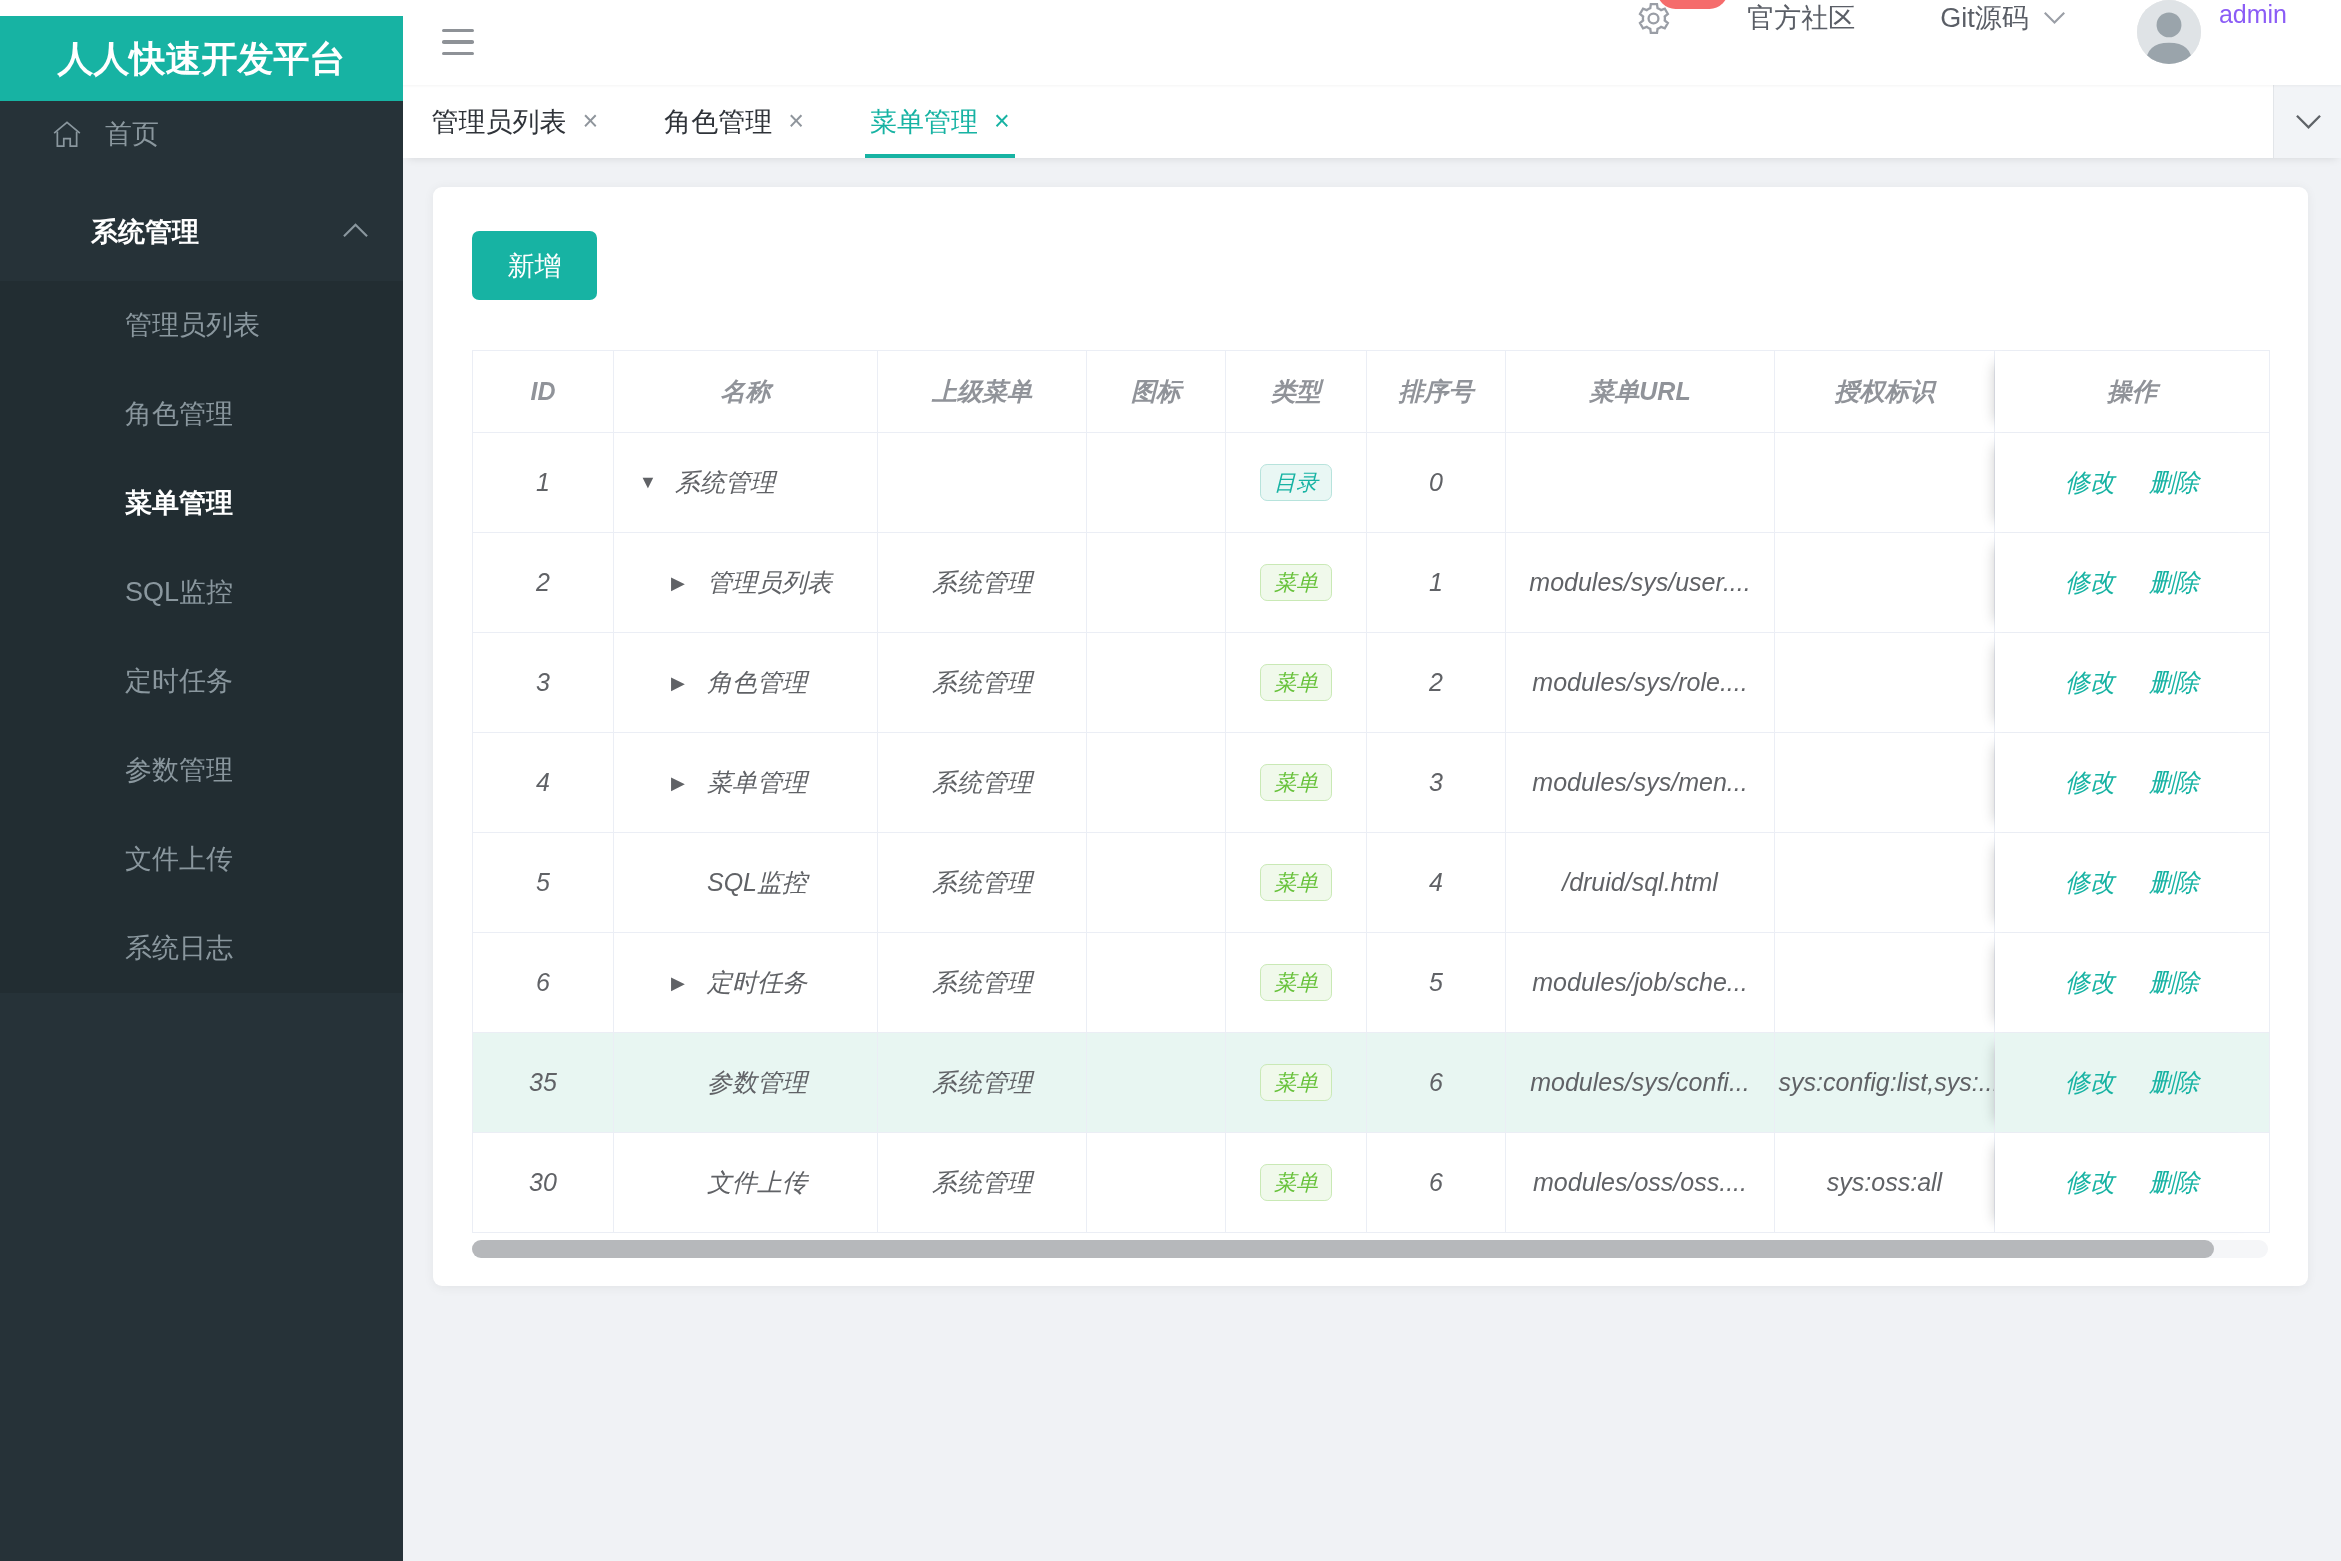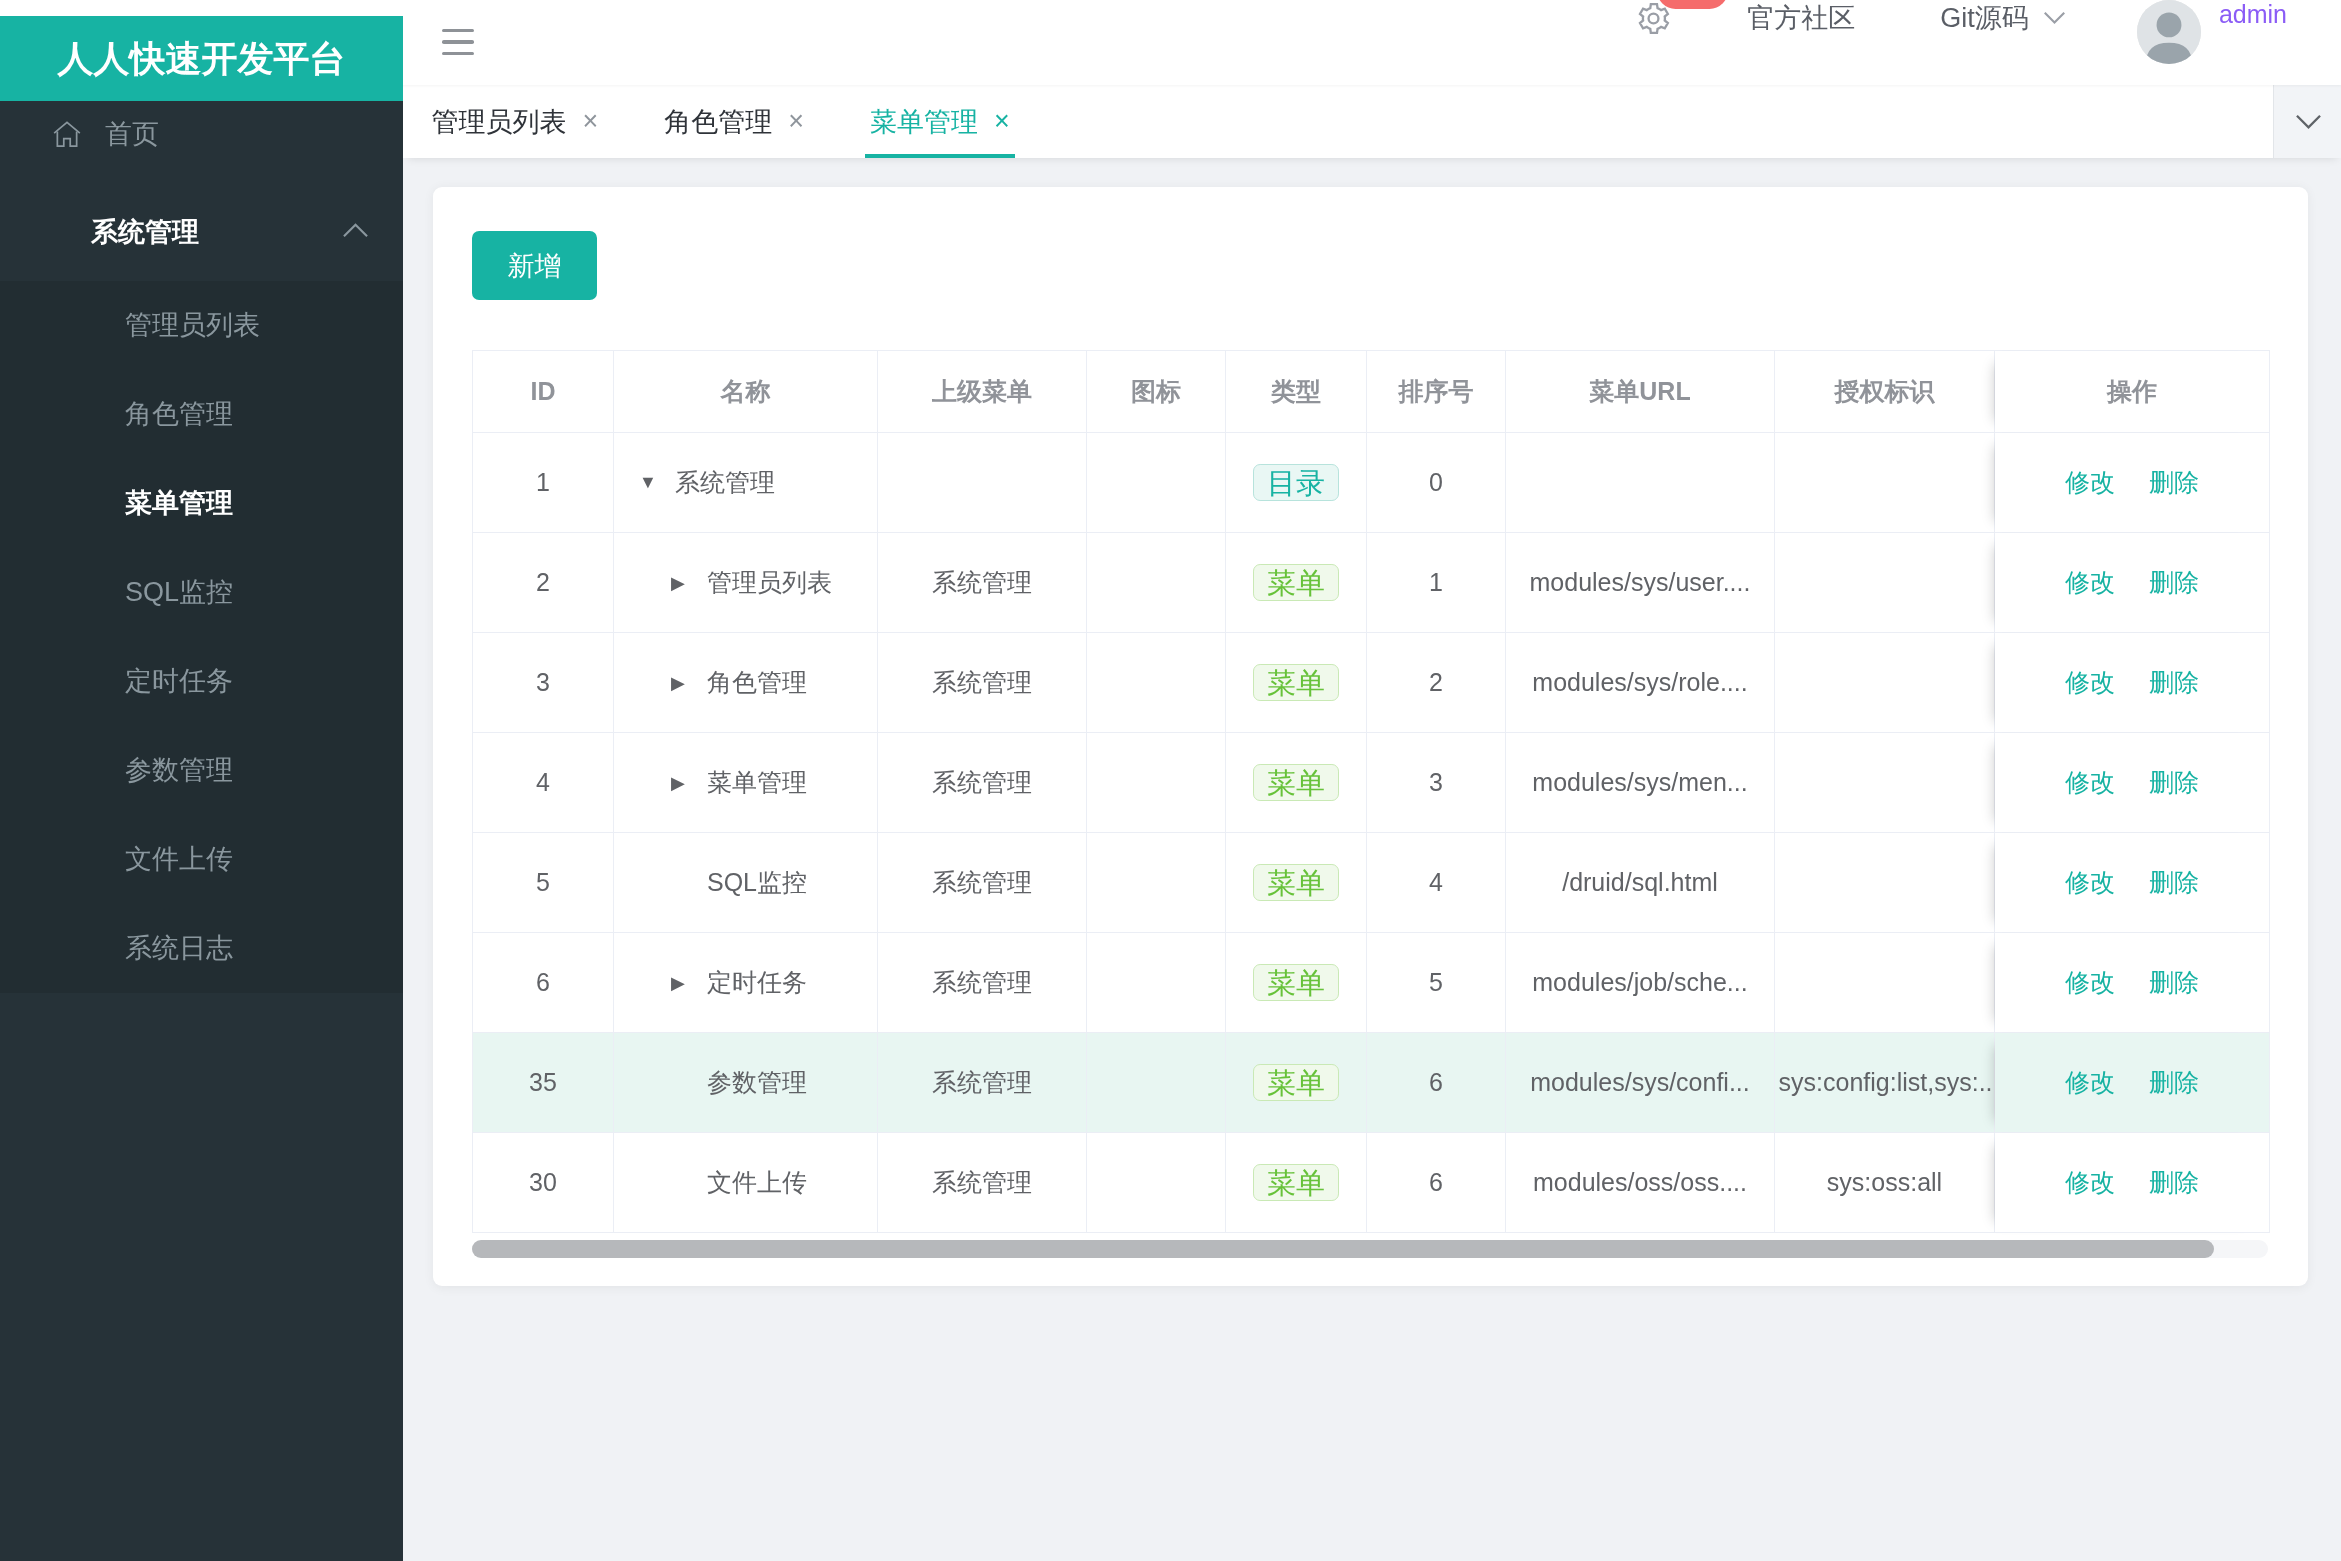--- a/index.html
+++ b/index.html
@@ -55,36 +55,36 @@
                   justify-content:center; cursor:pointer; }
   
   .content { position:absolute; left:403px; top:158px; right:0; bottom:0; background:#f0f2f5; }
   .card { margin:29px 34px 0 30px; height:1099px; background:#fff; border-radius:9px;
           box-shadow:0 1.8px 10.7px rgba(0,0,0,.06); padding:44px 39px; }
   .btn-add { display:inline-block; width:125px; height:69px; border:none; border-radius:7.1px;
              background:#17b3a3; color:#fff; font-size:27px; font-family:inherit;
              cursor:pointer; margin-bottom:50px; }
   
   table { width:1796px; border-collapse:separate; border-spacing:0; table-layout:fixed;
-          border-left:0.9px solid #ebeef5; border-top:0.9px solid #ebeef5; font-size:25px; }
+          border-left:0.9px solid #ebeef5; border-top:0.9px solid #ebeef5; font-size:25px;font-style:italic; }
   th, td { border-right:0.9px solid #ebeef5; border-bottom:0.9px solid #ebeef5;
            text-align:center; overflow:hidden; white-space:nowrap; background:#fff; }
   th { height:82px; color:#909399; font-weight:700; }
   td { height:100px; color:#606266; }
   tr.hl td { background:#e8f6f2; }
   th:last-child, td:last-child { box-shadow:-12.5px 0 12.5px -12.5px rgba(0,0,0,.22); }
   .cell-name { text-align:left; }
   .cell-name .inner { display:flex; align-items:center; }
   .lvl0 .inner { padding-left:25px; }
   .lvl1 .inner { padding-left:57px; }
   .tree-arrow { display:inline-block; width:36px; font-size:18px; color:#606266;
                 text-align:left; cursor:pointer; flex:0 0 auto; }
   .tree-arrow.ph { visibility:hidden; }
   .tag { display:inline-block; height:37px; line-height:36px; padding:0 13.4px;
-         border-radius:7.1px; font-size:29px; border:0.9px solid; }
+         border-radius:7.1px; font-size:22px; border:0.9px solid; }
   .tag-dir { color:#17b3a3; background:#e9f7f4; border-color:#b7e3dc; }
   .tag-menu { color:#67c23a; background:#f0f9eb; border-color:#c9e9b5; }
   .cell-perms.clip { text-align:left; padding-left:3.6px; }
   .lnk { color:#17b3a3; cursor:pointer; }
   .lnk + .lnk { margin-left:34px; }
   
   .hscroll { width:1796px; height:18px; margin-top:7.1px; background:#f5f6f8; border-radius:9px; }
   .hscroll .thumb { width:97%; height:18px; background:#b6b8bb; border-radius:9px; cursor:pointer; }
 </style>
 </head>

